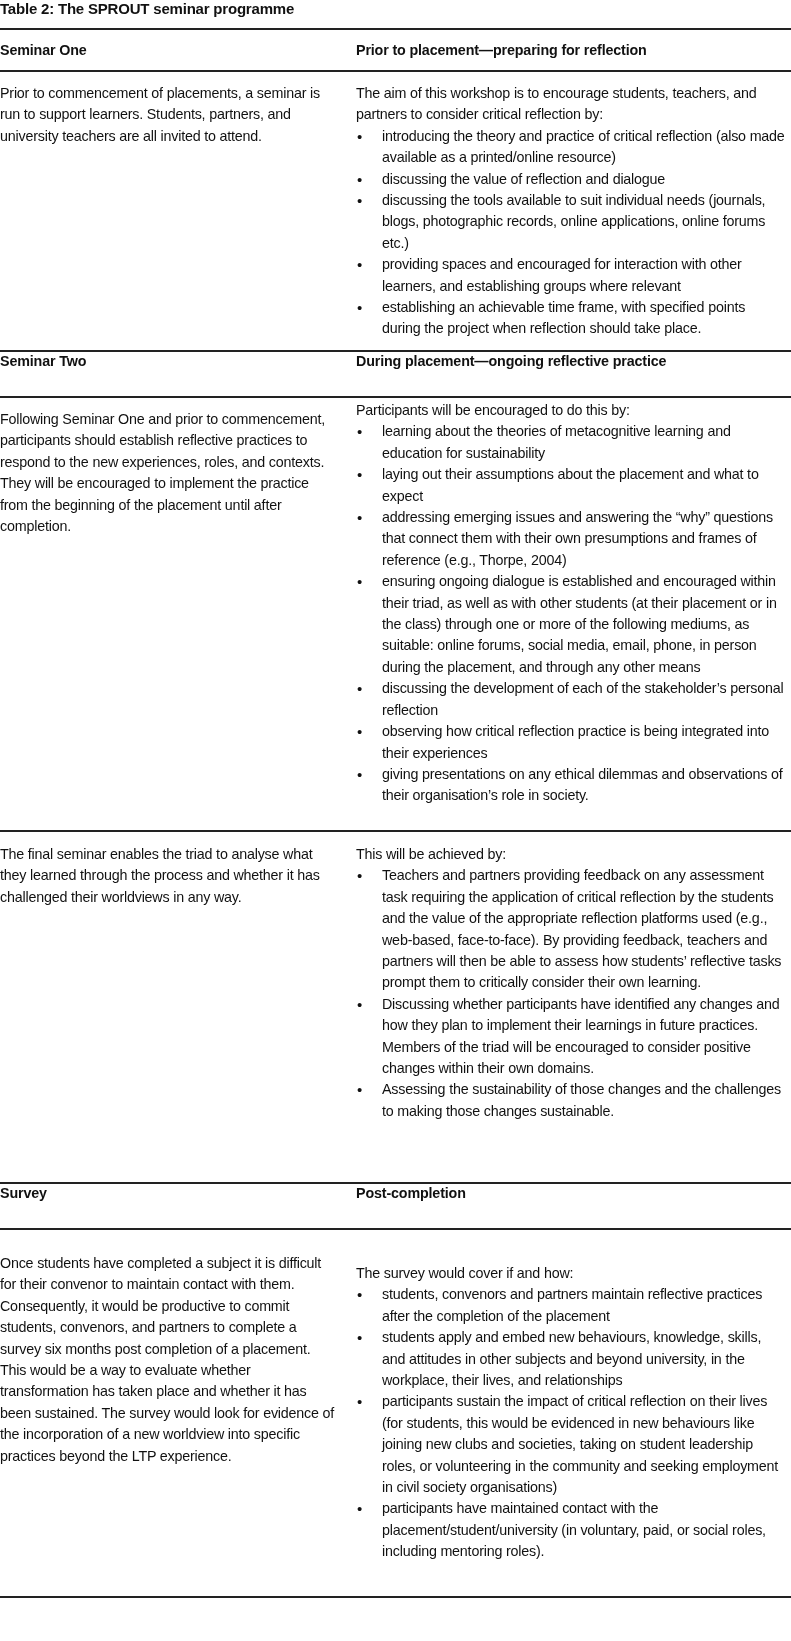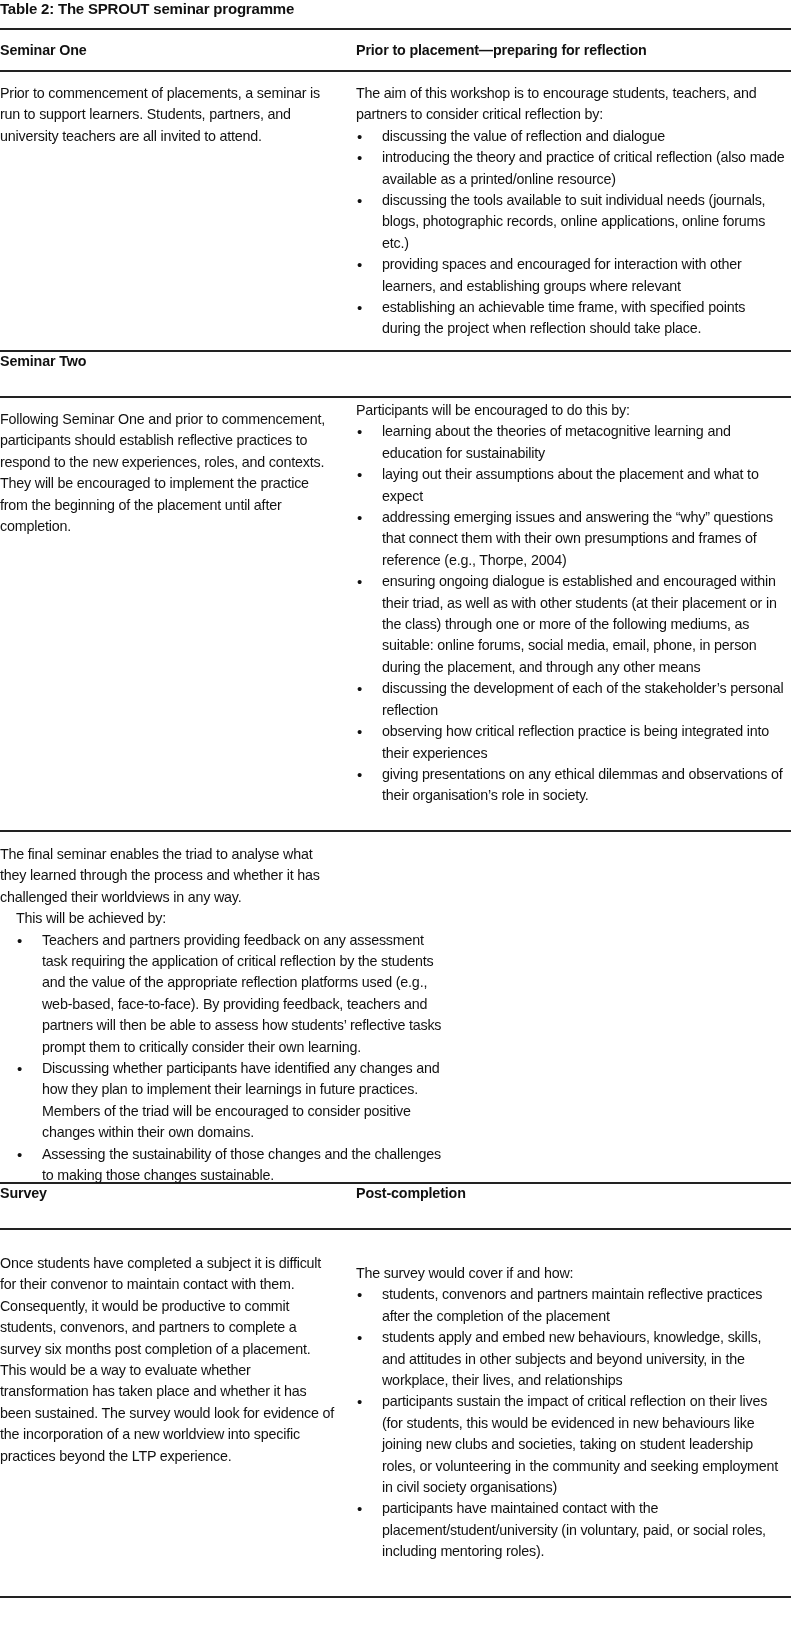--- a/index.html
+++ b/index.html
@@ -93,32 +93,33 @@
   </div>
   <div class="hr"></div>
 
   <div class="row body-row" style="height:278px; padding-top:11px; box-sizing:border-box;">
     <div class="col-left">
       <p class="para">Prior to commencement of placements, a seminar is run to support learners. Students, partners, and university teachers are all invited to attend.</p>
     </div>
     <div class="col-right">
       <p class="intro">The aim of this workshop is to encourage students, teachers, and partners to consider critical reflection by:</p>
       <ul class="bullets">
+        <li>introducing the theory and practice of critical reflection (also made available as a printed/online resource)</li>
         <li>discussing the value of reflection and dialogue</li>
-        <li>introducing the theory and practice of critical reflection (also made available as a printed/online resource)</li>
         <li>discussing the tools available to suit individual needs (journals, blogs, photographic records, online applications, online forums etc.)</li>
         <li>providing spaces and encouraged for interaction with other learners, and establishing groups where relevant</li>
         <li>establishing an achievable time frame, with specified points during the project when reflection should take place.</li>
       </ul>
     </div>
   </div>
 
   <div class="hr"></div>
   <div class="row head-row" style="height:44px; align-items:flex-start;">
     <div class="col-left">Seminar Two</div>
+    <div class="col-right">During placement—ongoing reflective practice</div>
   </div>
   <div class="hr"></div>
 
   <div class="row body-row" style="height:432px; padding-top:2px; box-sizing:border-box;">
     <div class="col-left" style="padding-top:9px;">
       <p class="para">Following Seminar One and prior to commencement, participants should establish reflective practices to respond to the new experiences, roles, and contexts. They will be encouraged to implement the practice from the beginning of the placement until after completion.</p>
     </div>
     <div class="col-right">
       <p class="intro">Participants will be encouraged to do this by:</p>
       <ul class="bullets">
@@ -127,21 +128,21 @@
         <li>addressing emerging issues and answering the “why” questions that connect them with their own presumptions and frames of reference (e.g., Thorpe, 2004)</li>
         <li>ensuring ongoing dialogue is established and encouraged within their triad, as well as with other students (at their placement or in the class) through one or more of the following mediums, as suitable: online forums, social media, email, phone, in person during the placement, and through any other means</li>
         <li>discussing the development of each of the stakeholder’s personal reflection</li>
         <li>observing how critical reflection practice is being integrated into their experiences</li>
         <li>giving presentations on any ethical dilemmas and observations of their organisation’s role in society.</li>
       </ul>
     </div>
   </div>
 
   <div class="hr"></div>
-  <div class="row body-row" style="height:350px; padding-top:12px; box-sizing:border-box;flex-direction:column;">
+  <div class="row body-row" style="height:350px; padding-top:12px; box-sizing:border-box;">
     <div class="col-left">
       <p class="para">The final seminar enables the triad to analyse what they learned through the process and whether it has challenged their worldviews in any way.</p>
     </div>
     <div class="col-right">
       <p class="intro">This will be achieved by:</p>
       <ul class="bullets">
         <li>Teachers and partners providing feedback on any assessment task requiring the application of critical reflection by the students and the value of the appropriate reflection platforms used (e.g., web-based, face-to-face). By providing feedback, teachers and partners will then be able to assess how students’ reflective tasks prompt them to critically consider their own learning.</li>
         <li>Discussing whether participants have identified any changes and how they plan to implement their learnings in future practices. Members of the triad will be encouraged to consider positive changes within their own domains.</li>
         <li>Assessing the sustainability of those changes and the challenges to making those changes sustainable.</li>
       </ul>

